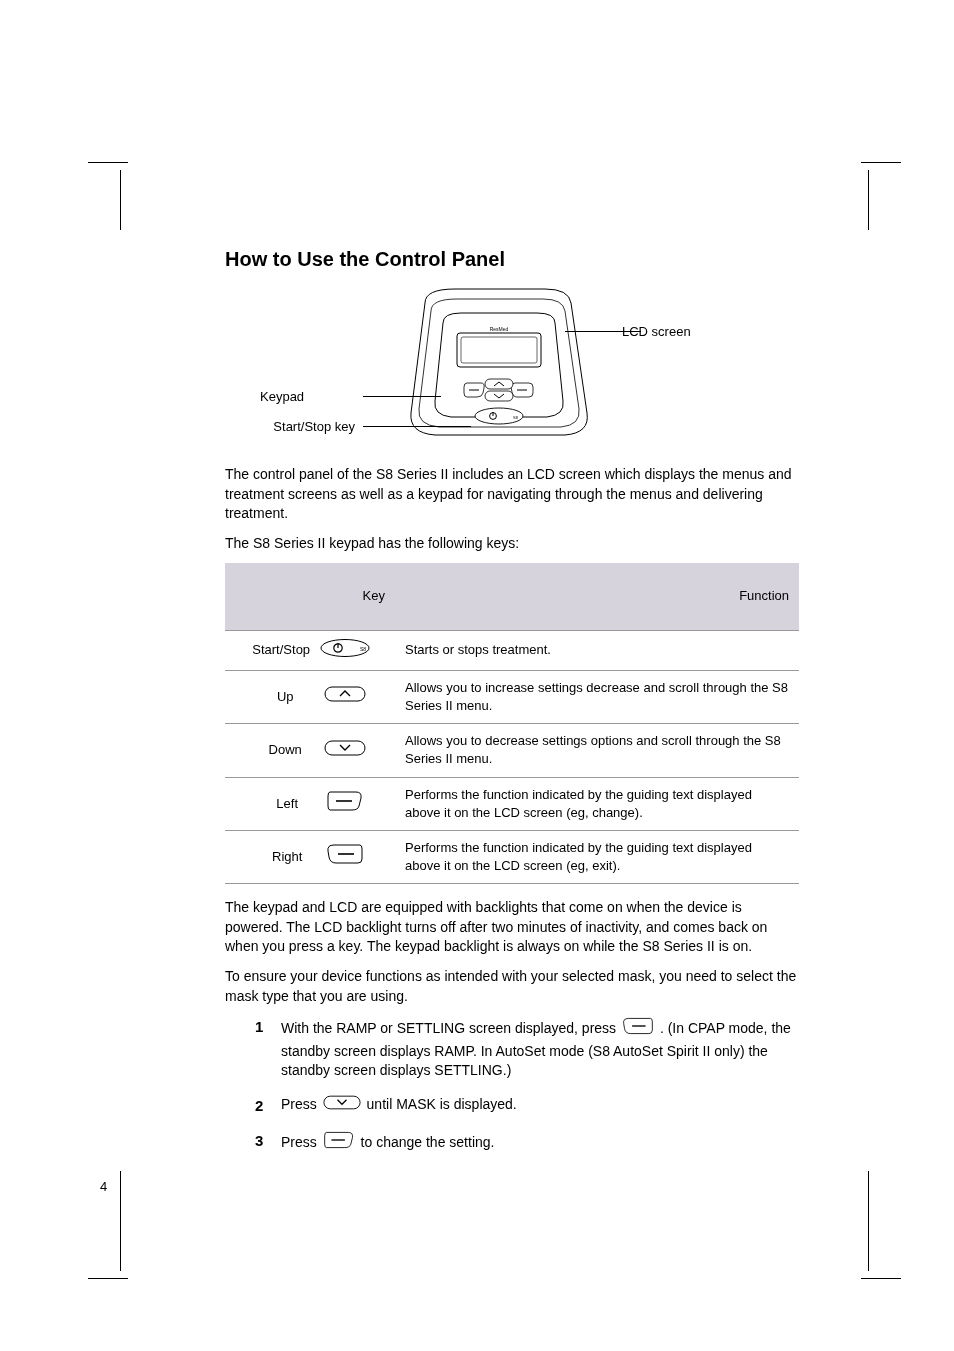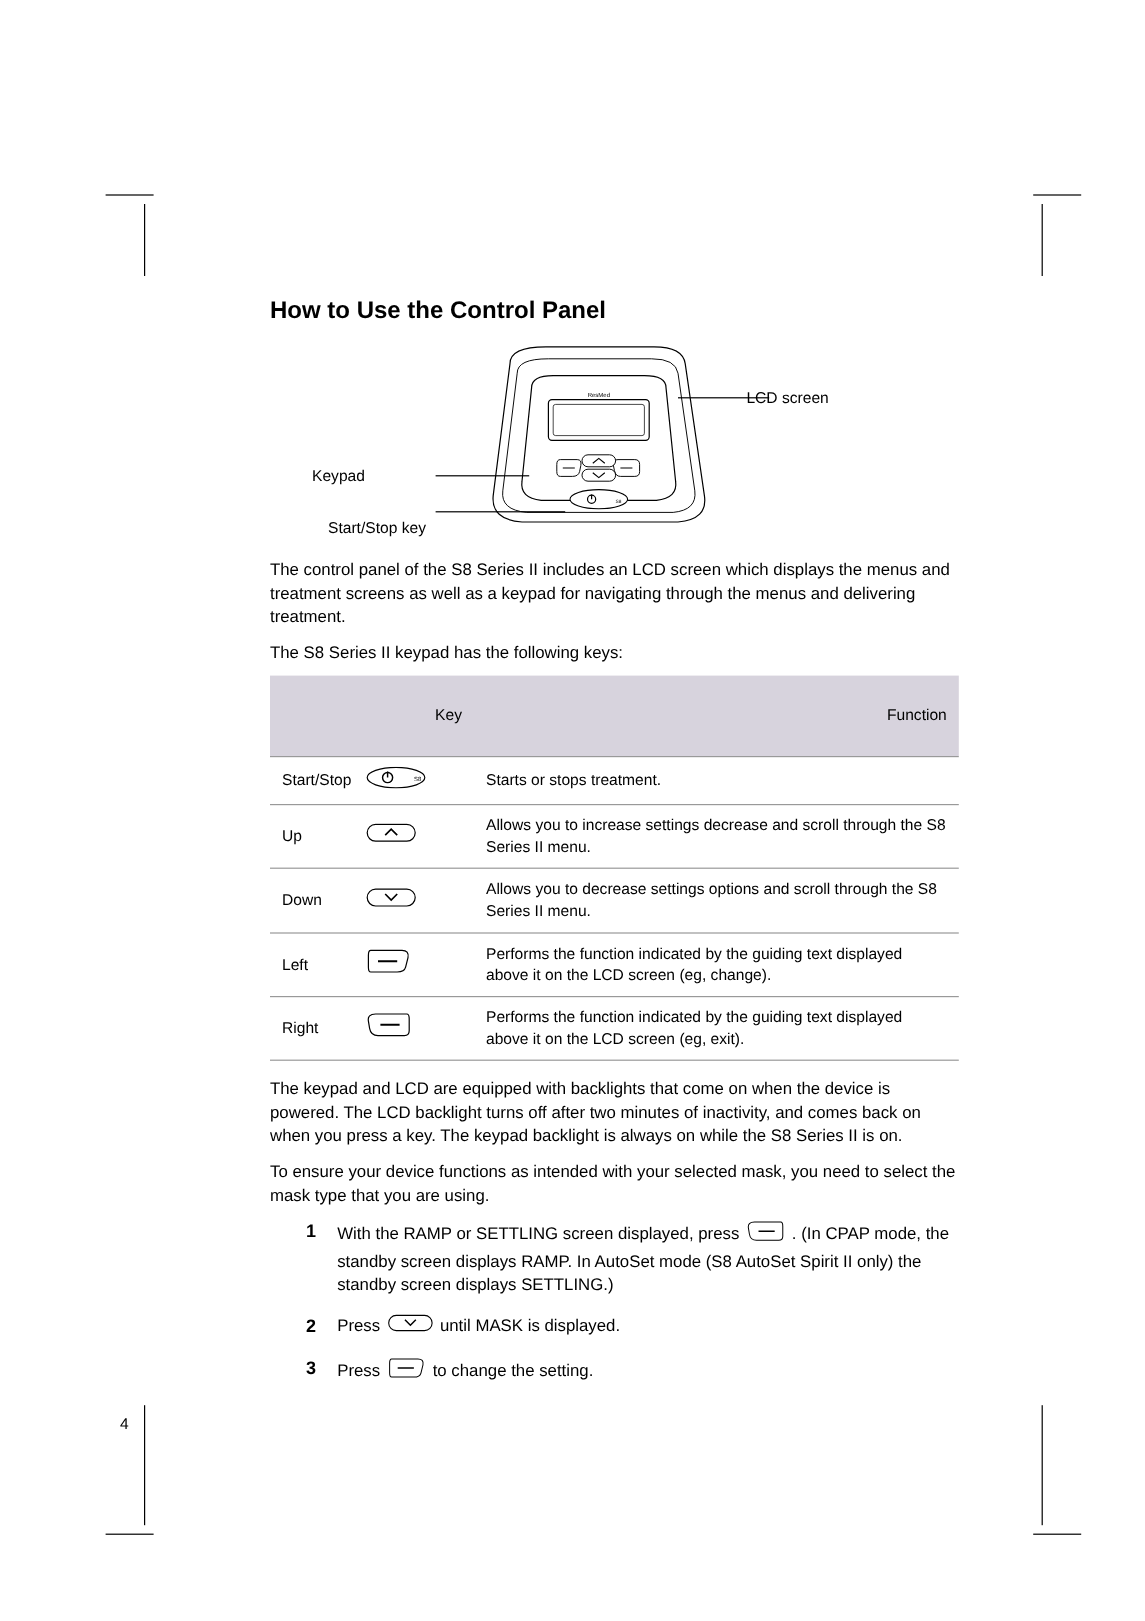--- a/index.html
+++ b/index.html
@@ -48,21 +48,21 @@
     left: 170px;
     top: 0;
     width: 220px;
     height: 165px;
   }
   .label {
     position: absolute;
     font-size: 13px;
   }
   .label.keypad { left: 35px; top: 105px; text-align: left; width: 95px;}
-  .label.start  { left: -5px; top: 148px; text-align: right; width: 135px;}
+  .label.start  { left: -5px; top: 135px; text-align: right; width: 135px;}
   .label.lcd    { left: 397px; top: 40px; }
   .leader {
     position: absolute;
     background: #000;
     height: 1px;
   }
   .leader.keypad-l { left: 138px; top: 113px; width: 78px;}
   .leader.start-l  { left: 138px; top: 143px; width: 108px;}
   .leader.lcd-l    { left: 340px; top: 48px; width: 76px;}
 
@@ -82,20 +82,21 @@
     border-bottom: 1px solid #999;
   }
   table.keys td {
     padding: 8px 10px;
     border-bottom: 1px solid #999;
     vertical-align: middle;
   }
   table.keys td.keycell {
     width: 150px;
     white-space: nowrap;
+    text-align: center;
   }
   .key-name { display:inline-block; min-width: 62px; vertical-align: middle;}
   .key-icon { display:inline-block; vertical-align: middle; margin-left: 4px;}
 
   .inline-icon { display:inline-block; vertical-align: middle; margin: 0 2px;}
 
   ol.steps {
     list-style: none;
     padding: 0;
     margin: 8px 0 0 30px;

